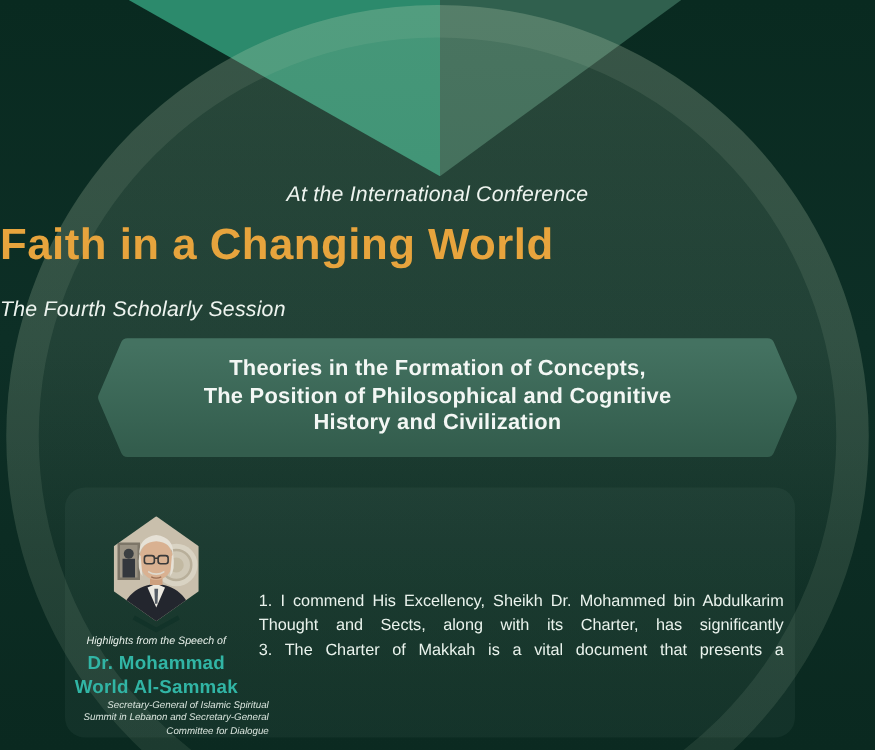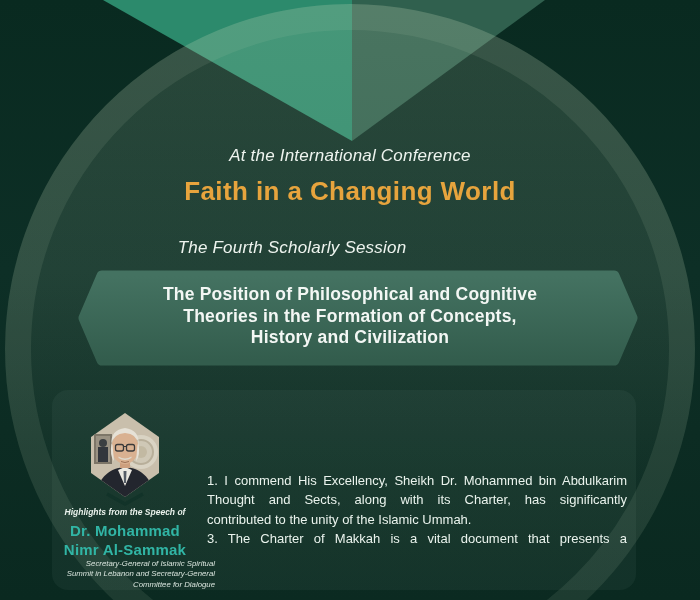--- a/index.html
+++ b/index.html
@@ -16,36 +16,36 @@
     left:5px;top:4px;width:690px;height:690px;border-radius:50%;
     background:linear-gradient(180deg,rgba(199,216,185,0.17) 0%,rgba(199,216,185,0.11) 40%,rgba(199,216,185,0.03) 68%,rgba(199,216,185,0) 90%);
   }
   .big-ring{
     left:5px;top:4px;width:690px;height:690px;border-radius:50%;box-sizing:border-box;
     border:26px solid rgba(199,216,185,0.10);
   }
   
   .pre-title{left:0;top:146px;width:700px;text-align:center;
     font-size:17px;font-style:italic;font-weight:500;color:#eef4ef;letter-spacing:.2px;}
-  .main-title{left:0;top:176px;width:700px;text-align:center;
-    font-size:26px;font-weight:800;color:#e7a43d;letter-spacing:.4px;}
-  .session{left:0;top:238px;width:584px;text-align:center;
+  .main-title{left:0;top:176px;width:700px;
+    font-size:35px;font-weight:800;color:#e7a43d;letter-spacing:.4px;}
+  .session{left:0;top:238px;width:584px;
     font-size:17px;font-style:italic;font-weight:500;color:#eef4ef;letter-spacing:.2px;}
   
   .banner-svg{left:78px;top:270px;}
   .banner-text{left:97px;top:284px;width:506px;text-align:center;
     font-size:17.5px;font-weight:700;color:#f3f7f4;line-height:21.5px;letter-spacing:.2px;}
   
   .panel{left:52px;top:390px;width:584px;height:200px;border-radius:16px;
     background:rgba(171,200,181,0.06);}
   
   .photo{left:89px;top:412px;}
   .caret{left:103px;top:492px;}
   .highlights{left:30px;top:507px;width:190px;text-align:center;
-    font-size:8.5px;font-style:italic;font-weight:700;color:#eaf2ec;}
+    font-size:8.5px;font-style:italic;font-weight:400;color:#eaf2ec;}
   .speaker-name{left:30px;top:521px;width:190px;text-align:center;
     font-size:15px;font-weight:800;color:#31b5a5;line-height:19px;letter-spacing:.2px;}
   .role{left:35px;top:559px;width:180px;text-align:right;
     font-size:7.8px;font-style:italic;font-weight:500;color:#d9e4dd;line-height:10.3px;}
   
   .quotes{left:207px;top:431px;width:420px;margin-top:40px;}
   .qline{margin:0;font-size:13px;line-height:19.4px;color:#eaf3ed;white-space:nowrap;}
   .just{text-align:justify;text-align-last:justify;white-space:normal;}
 </style>
 </head>
@@ -65,22 +65,22 @@
   <svg class="abs banner-svg" width="560" height="96" viewBox="0 0 560 96">
     <defs>
       <linearGradient id="bgrad" x1="0" y1="0" x2="0" y2="1">
         <stop offset="0" stop-color="#447261"></stop>
         <stop offset="1" stop-color="#335d4d"></stop>
       </linearGradient>
     </defs>
     <path d="M24,6 L536,6 L554,48 L536,90 L24,90 L6,48 Z" fill="url(#bgrad)" stroke="url(#bgrad)" stroke-width="11" stroke-linejoin="round"></path>
   </svg>
   <div class="abs banner-text">
+    <div>Theories in the Formation of Concepts,</div>
     <div>The Position of Philosophical and Cognitive</div>
-    <div>Theories in the Formation of Concepts,</div>
     <div>History and Civilization</div>
   </div>
 
   <div class="abs panel"></div>
 
   <svg class="abs photo" width="72" height="86" viewBox="0 0 72 86">
     <defs>
       <clipPath id="hexclip">
         <polygon points="36,1 70,25 70,61 36,85 2,61 2,25"></polygon>
       </clipPath>
@@ -113,28 +113,27 @@
     </g>
   </svg>
 
   <svg class="abs caret" width="44" height="16" viewBox="0 0 44 16">
     <polyline points="4,2 22,12 40,2" fill="none" stroke="#123329" stroke-width="3.5"></polyline>
   </svg>
 
   <div class="abs highlights">Highlights from the Speech of</div>
   <div class="abs speaker-name">
     <div>Dr. Mohammad</div>
-    <div>Nimr Al-Sammak</div>
+    <div>World Al-Sammak</div>
   </div>
   <div class="abs role">
     <div>Secretary-General of Islamic Spiritual</div>
     <div>Summit in Lebanon and Secretary-General</div>
     <div>Committee for Dialogue</div>
   </div>
 
   <div class="abs quotes">
     <p class="qline just">1.  I commend His Excellency, Sheikh Dr. Mohammed bin Abdulkarim</p>
     <p class="qline just">Thought and Sects, along with its Charter, has significantly</p>
-    <p class="qline">contributed to the unity of the Islamic Ummah.</p>
     <p class="qline just">3. The Charter of Makkah is a vital document that presents a</p>
   </div>
 
 </div>
 
 </body></html>

